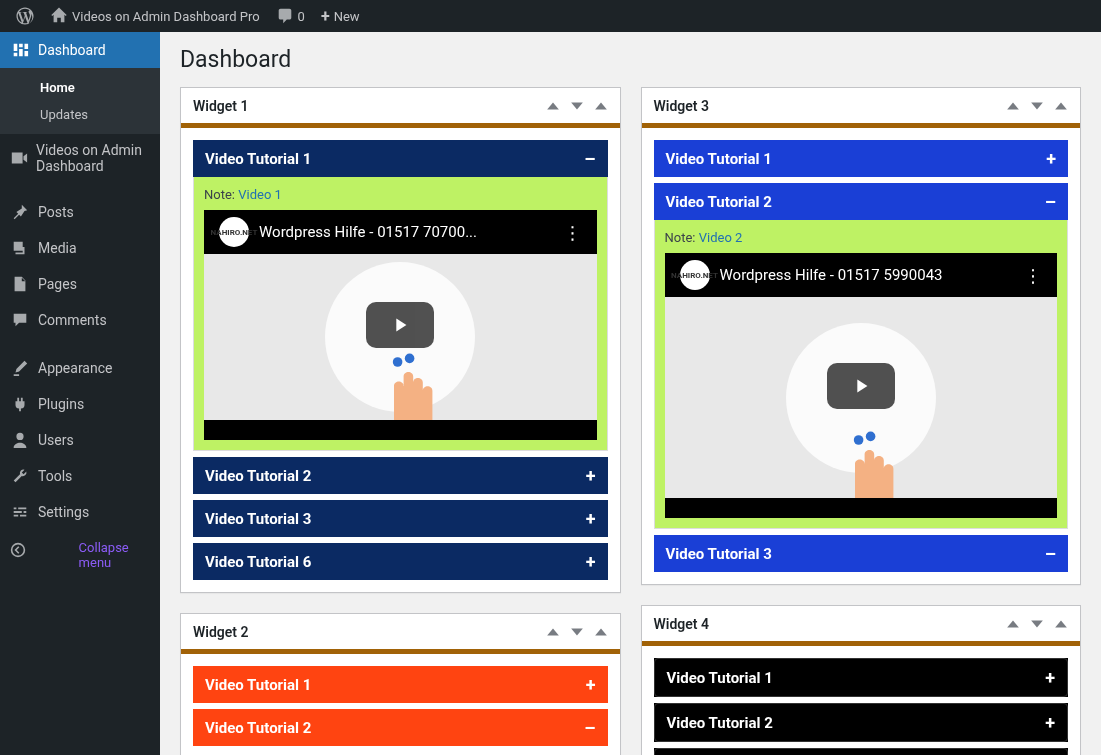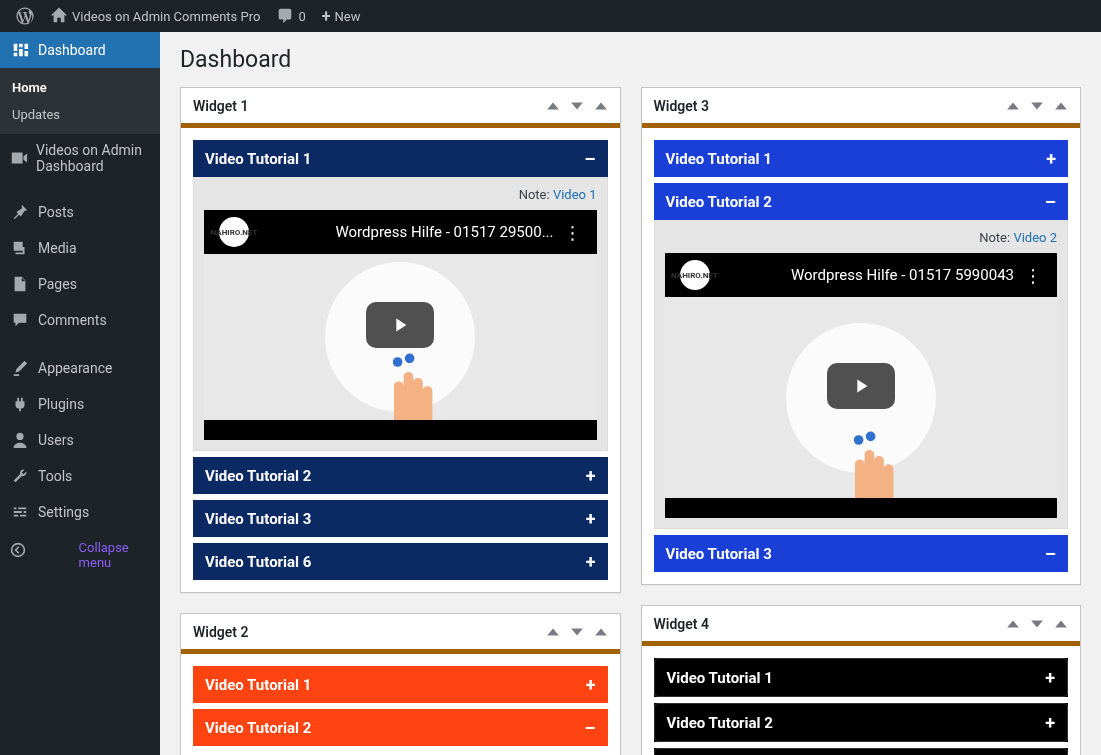--- a/index.html
+++ b/index.html
@@ -18,21 +18,21 @@
 
 
 .sidebar { width: 160px; background: #1d2327; color: #c3c4c7; display: flex; flex-direction: column; position: relative; }
 .menu-item { display: flex; align-items: center; padding: 8px 8px 8px 10px; color: #c3c4c7; font-size: 14px; position: relative; }
 .menu-item .micon { width: 20px; height: 20px; margin-right: 8px; display: flex; align-items: center; justify-content: center; }
 .menu-item .micon svg { width: 18px; height: 18px; fill: #a7aaad; }
 .menu-item.current { background: #2271b1; color: #fff; }
 .menu-item.current .micon svg { fill: #fff; }
 .menu-item.current::after { content: ""; position: absolute; right: -8px; top: 50%; margin-top: -8px; border: 8px solid transparent; border-right-color: #f1f1f1; }
 .submenu { background: #2c3338; padding: 6px 0; }
-.submenu .sub-item { padding: 6px 12px; color: #c3c4c7; font-size: 13px; }
+.submenu .sub-item { padding: 6px 12px; color: #c3c4c7; font-size: 13px; margin-left: 28px; }
 .submenu .sub-item.current { color: #fff; font-weight: 600; }
 .menu-sep { height: 12px; }
 .collapse { padding: 10px; color: #8b5cf6; display: flex; align-items: flex-start; font-size: 13px; gap: 44px; }
 .collapse .micon { width: 20px; height: 20px; margin-right: 8px; display: flex; align-items: center; justify-content: center; }
 .collapse .micon svg { fill: #a7aaad; width: 16px; height: 16px; }
 
 
 .content { flex: 1; padding: 10px 20px 0 20px; overflow: auto; }
 h1.page-title { font-size: 23px; font-weight: 400; color: #1d2327; margin: 4px 0 14px 0; }
 .dash-grid { display: flex; gap: 20px; }
@@ -42,21 +42,21 @@
 .postbox-header { display: flex; align-items: center; border-bottom: 5px solid #a16207; padding: 0 12px; height: 40px; }
 .postbox-header h2 { font-size: 14px; font-weight: 600; color: #1d2327; flex: 1; }
 .hicons { display: flex; gap: 10px; color: #787c82; }
 .hicons span svg { width: 14px; height: 14px; fill: #787c82; display: block; }
 .postbox-inside { padding: 12px; }
 
 .acc { border-radius: 0; overflow: hidden; margin-bottom: 6px; }
 .acc:last-child { margin-bottom: 0; }
 .acc-header { display: flex; align-items: center; justify-content: space-between; padding: 8px 12px; color: #fff; font-weight: 700; font-size: 15px; }
 .acc-header .sign { font-size: 18px; font-weight: 700; }
-.acc-body { background: #e5e5e5; border: 1px solid #dcdcde; border-top: none; padding: 10px; text-align: right; }
+.acc-body { background: #bef264; border: 1px solid #dcdcde; border-top: none; padding: 10px; }
 .note { font-size: 13px; margin-bottom: 8px; }
 .note .notelabel { color: #3c434a; }
 .note .notelink { color: #2271b1; }
 
 .video { position: relative; background: #000; height: 230px; overflow: hidden; }
 .video .topbar { position: absolute; top: 0; left: 0; right: 0; height: 44px; background: rgba(0,0,0,.85); display: flex; align-items: center; padding: 0 15px; gap: 10px; }
 .video .avatar { width: 30px; height: 30px; background: #fff; border-radius: 50%; display: flex; align-items: center; justify-content: center; font-size: 8px; color: #333; font-weight: 700; }
 .video .vtitle { color: #fff; font-size: 15px; flex: 1; white-space: nowrap; overflow: hidden; text-overflow: ellipsis; }
 .video .dots { color: #fff; font-size: 18px; }
 .video .thumb { position: absolute; inset: 0; background: linear-gradient(#e8e8e8,#e8e8e8); display: flex; align-items: center; justify-content: center; }
@@ -82,21 +82,21 @@
   <div class="adminbar">
     <div class="ab-item">
       <svg viewBox="0 0 20 20">
           <path d="M10 .5C4.75.5.5 4.75.5 10S4.75 19.5 10 19.5 19.5 15.25 19.5 10 15.25.5 10 .5zM1.9 10c0-1.17.25-2.28.7-3.28l3.87 10.6C3.73 16 1.9 13.22 1.9 10zm8.1 8.1c-.8 0-1.56-.12-2.28-.33l2.43-7.06 2.49 6.82c.02.04.04.08.06.12-.85.29-1.76.45-2.7.45zm1.12-11.9c.49-.03.93-.08.93-.08.44-.05.39-.7-.05-.67 0 0-1.32.1-2.17.1-.8 0-2.14-.1-2.14-.1-.44-.03-.49.64-.05.67 0 0 .42.05.85.08l1.27 3.47-1.78 5.33L4.83 6.2c.49-.03.93-.08.93-.08.44-.05.39-.7-.05-.67 0 0-1.32.1-2.17.1h-.25C4.77 3.25 7.2 1.9 10 1.9c2.08 0 3.97.8 5.39 2.1h-.1c-.78 0-1.34.68-1.34 1.41 0 .66.38 1.21.78 1.87.3.53.66 1.21.66 2.2 0 .68-.26 1.47-.61 2.57l-.8 2.66-2.86-8.51zm5.96 1.4c.63 1.15 1 2.47 1 3.9 0 3.03-1.64 5.67-4.08 7.09l2.47-7.15c.46-1.16.62-2.08.62-2.9 0-.3-.02-.58-.06-.84z"></path>
         </svg>
     </div>
     <div class="ab-item">
       <svg viewBox="0 0 20 20">
           <path d="M16 8.5l1.5 1.5 1-1L10 .5 1.5 9l1 1L4 8.5V17h4v-5h4v5h4z"></path>
         </svg>
-      <span class="site-title">Videos on Admin Comments Pro</span>
+      <span class="site-title">Videos on Admin Dashboard Pro</span>
     </div>
     <div class="ab-item">
       <svg viewBox="0 0 20 20">
           <path d="M5 2h10c1.1 0 2 .9 2 2v8c0 1.1-.9 2-2 2h-3l-4 4v-4H5c-1.1 0-2-.9-2-2V4c0-1.1.9-2 2-2z"></path>
         </svg>
       <span style="margin-left:4px">0</span>
     </div>
     <div class="ab-item">
       <span class="plus">+</span>
       <span>New</span>
@@ -254,21 +254,21 @@
                     <div class="thumb withbars">
                       <div class="circle"></div>
                       <svg class="hand" viewBox="0 0 100 100">
                           <path fill="#f4b183" d="M45 100V55c0-5 8-5 8 0v-8c0-5 8-5 8 0v5c0-5 8-5 8 0v7c0-5 8-5 8 0v41z"></path>
                           <circle cx="48" cy="35" r="4" fill="#2f6fd0"></circle>
                           <circle cx="58" cy="32" r="4" fill="#2f6fd0"></circle>
                         </svg>
                     </div>
                     <div class="topbar">
                       <div class="avatar">NAHIRO.NET</div>
-                      <div class="vtitle">Wordpress Hilfe - 01517 29500...</div>
+                      <div class="vtitle">Wordpress Hilfe - 01517 70700...</div>
                       <div class="dots">⋮</div>
                     </div>
                     <div class="botbar"></div>
                     <div class="play">
                         <svg viewBox="0 0 24 24">
                           <path d="M8 5v14l11-7z"></path>
                         </svg>
                       </div>
                   </div>
                 </div>

